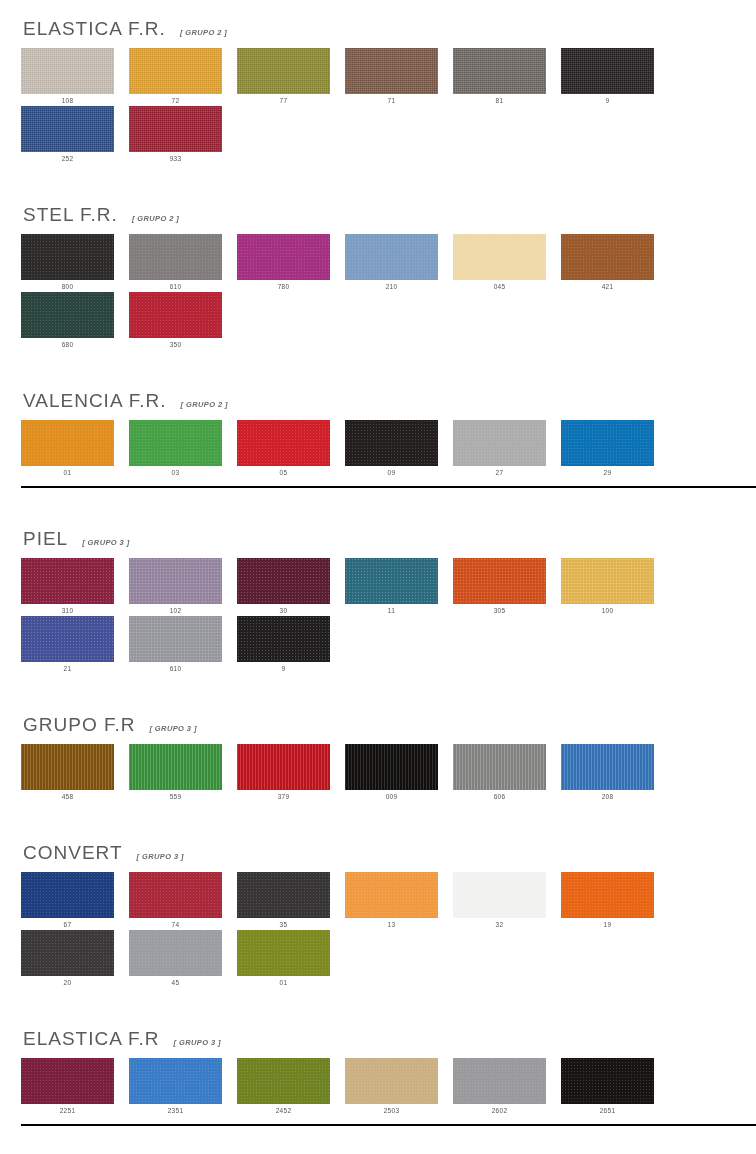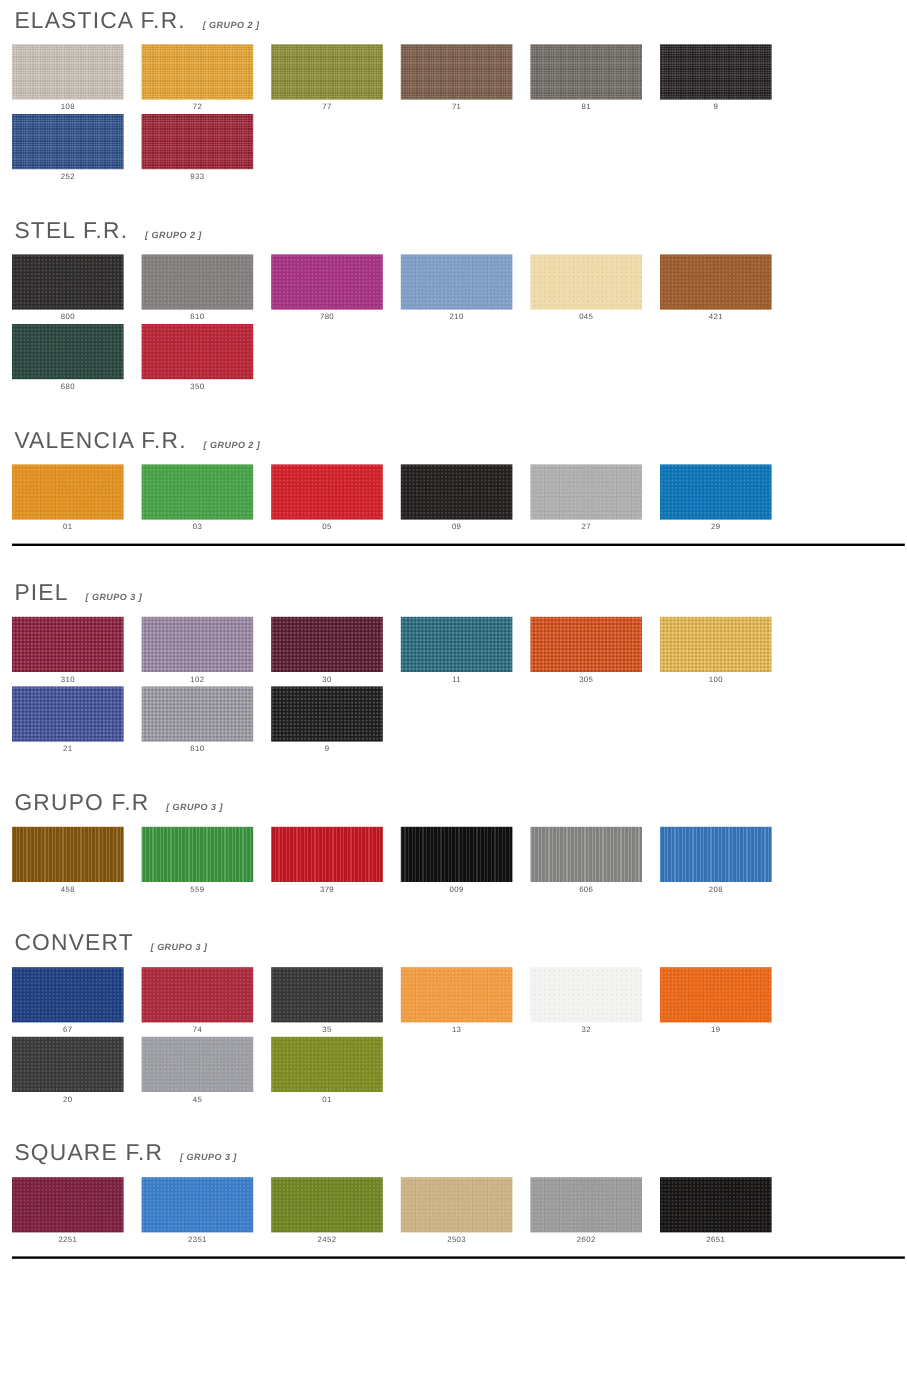--- a/index.html
+++ b/index.html
@@ -17,21 +17,21 @@
     overflow: hidden;
     position: relative;
   }
 
   .sheet {
     width: 756px;
     padding: 0 6px;
   }
 
   
-  .section { margin: 4px; }
+  .section { margin: 15px; }
   .section-head {
     display: flex;
     align-items: baseline;
     gap: 14px;
     padding: 0 0 0 2px;
   }
   .section-title {
     font-size: 19px;
     font-weight: 300;
     letter-spacing: 1.0px;
@@ -373,21 +373,21 @@
         </div>
         <div class="swatch">
           <div class="swatch-chip tex-grain" style="background: rgb(124, 138, 33);"></div>
           <div class="swatch-label">01</div>
         </div>
       </div>
     </div>
     <div class="section">
       <div class="sp-sec"></div>
       <div class="section-head">
-        <div class="section-title">SQUARE F.R</div>
+        <div class="section-title">ELASTICA F.R</div>
         <div class="section-group">[ GRUPO 3 ]</div>
       </div>
       <div class="sp-head"></div>
       <div class="swatch-row">
         <div class="swatch">
           <div class="swatch-chip tex-grain" style="background: rgb(122, 31, 61);"></div>
           <div class="swatch-label">2251</div>
         </div>
         <div class="swatch">
           <div class="swatch-chip tex-grain" style="background: rgb(58, 124, 200);"></div>

